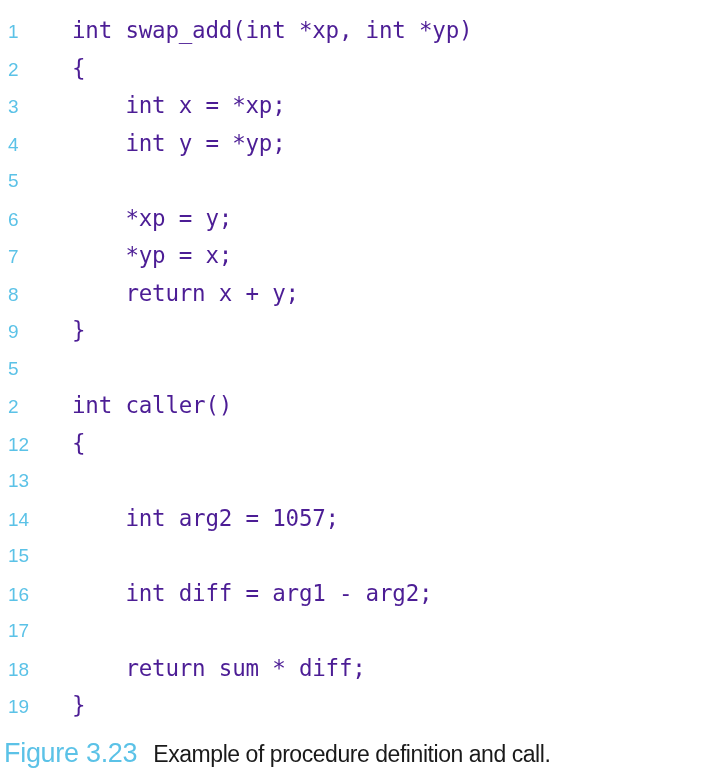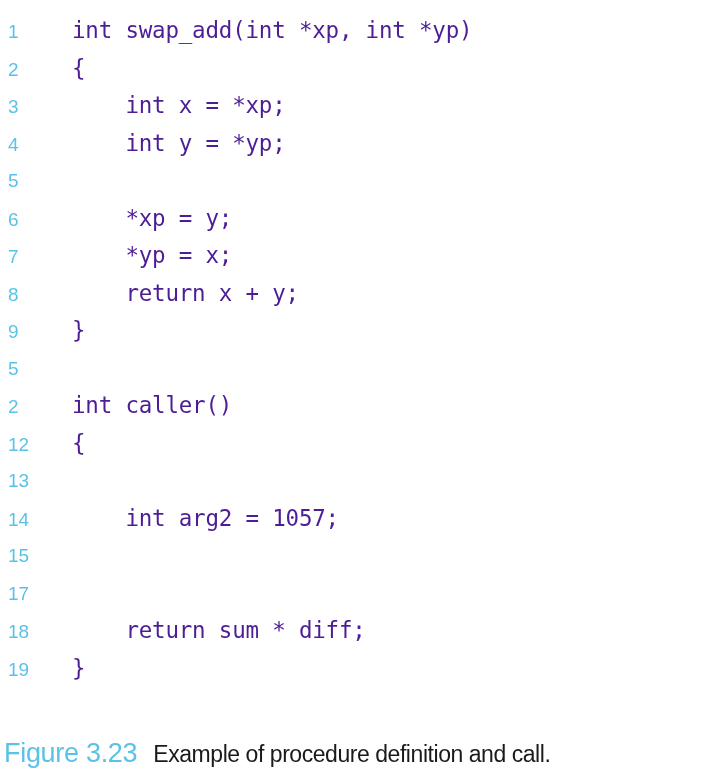--- a/index.html
+++ b/index.html
@@ -140,20 +140,24 @@
       <span class="line-number">13</span>
     </div>
     <div class="code-line">
       <span class="line-number">14</span>
       <span class="line-code">    int arg2 = 1057;</span>
     </div>
     <div class="code-line">
       <span class="line-number">15</span>
     </div>
     <div class="code-line">
+      <span class="line-number">16</span>
+      <span class="line-code">    int diff = arg1 - arg2;</span>
+    </div>
+    <div class="code-line">
       <span class="line-number">17</span>
       <span class="line-code"></span>
     </div>
     <div class="code-line">
       <span class="line-number">18</span>
       <span class="line-code">    return sum * diff;</span>
     </div>
     <div class="code-line">
       <span class="line-number">19</span>
       <span class="line-code">}</span>

